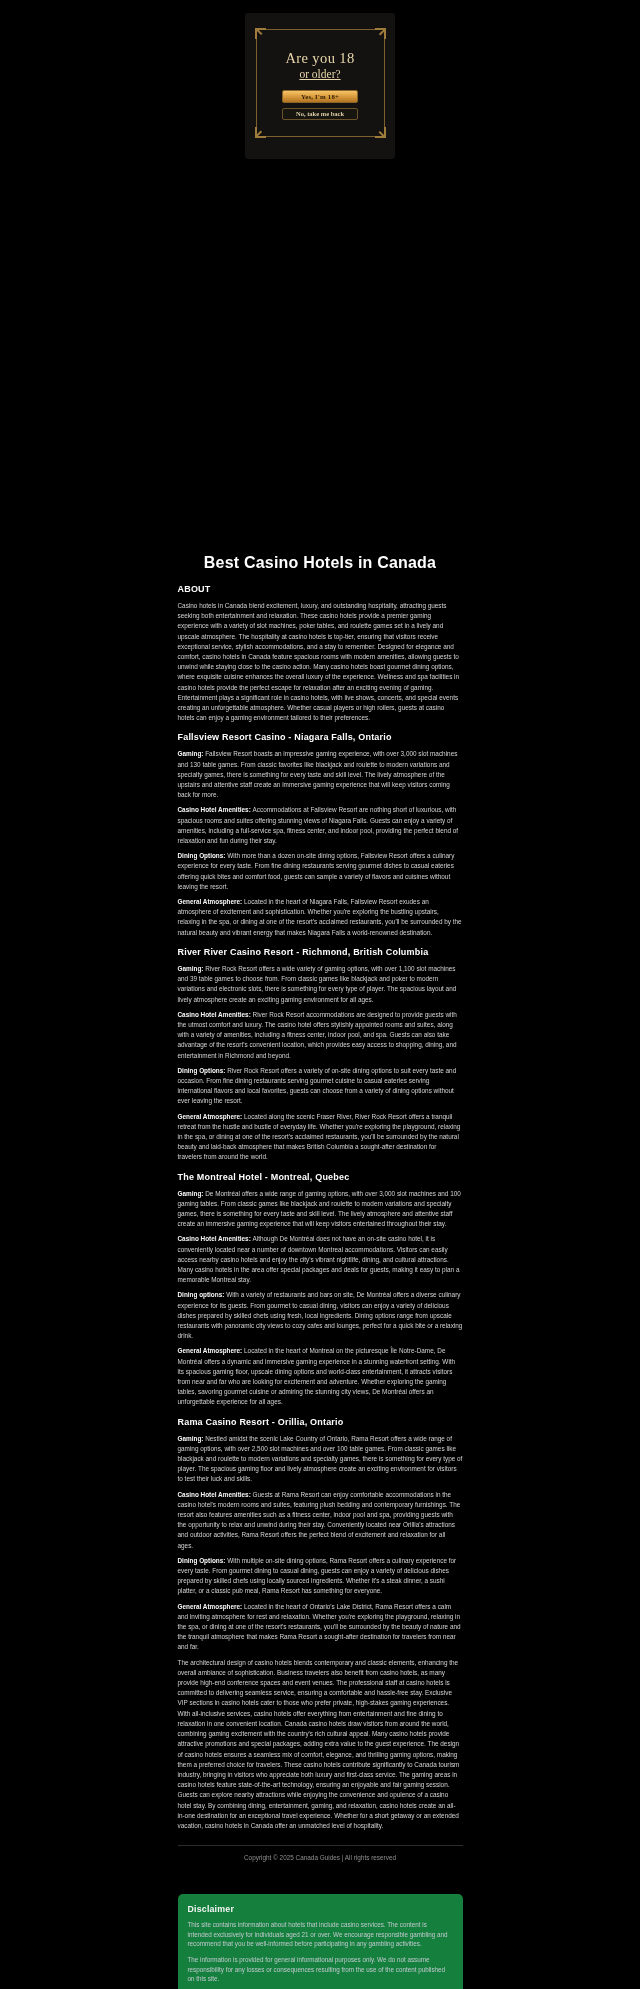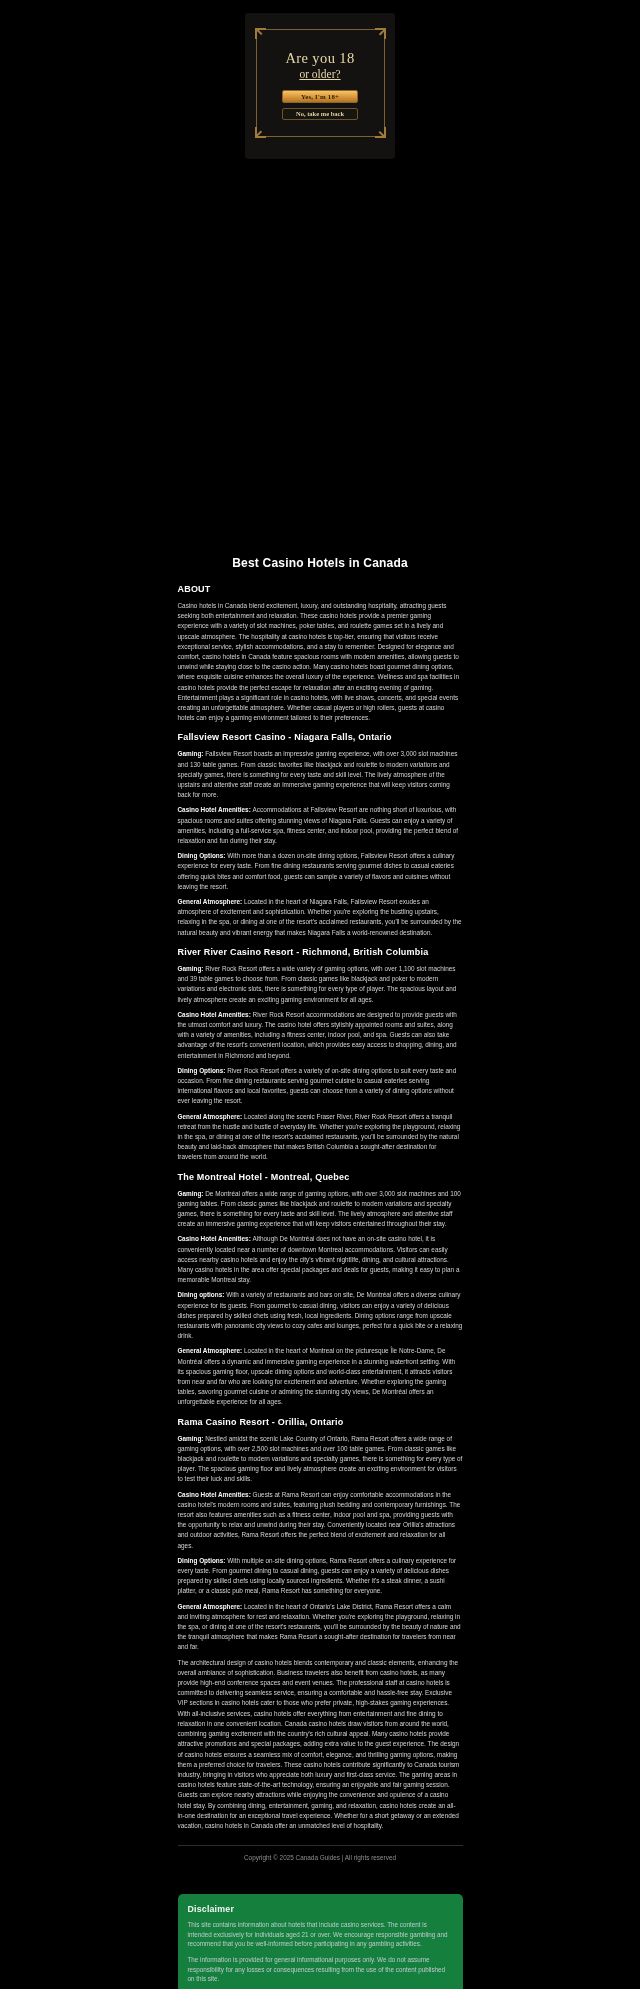--- a/index.html
+++ b/index.html
@@ -74,21 +74,21 @@
   
   .top-gap { height: 396px; }
   .content {
     width: 285px;
     margin: 0 auto;
     color: #d4d4d4;
     font-size: 6.4px;
     line-height: 10.2px;
   }
   .content h1 {
-    font-size: 12px; line-height: 16px; color: #ffffff;
+    font-size: 16px; line-height: 16px; color: #ffffff;
     text-align: center; margin: 0 0 13px; letter-spacing: 0.2px;
   }
   .content h2 {
     font-size: 9px; line-height: 11px; color: #ffffff;
     margin: 9px 0 6px; letter-spacing: 0.2px;
   }
   .content h2.about-h { margin-top: 12px; }
   .content p { margin: 0 0 5px; }
   .content p b { color: #fafafa; }
   .closing { margin-top: 3px; }

